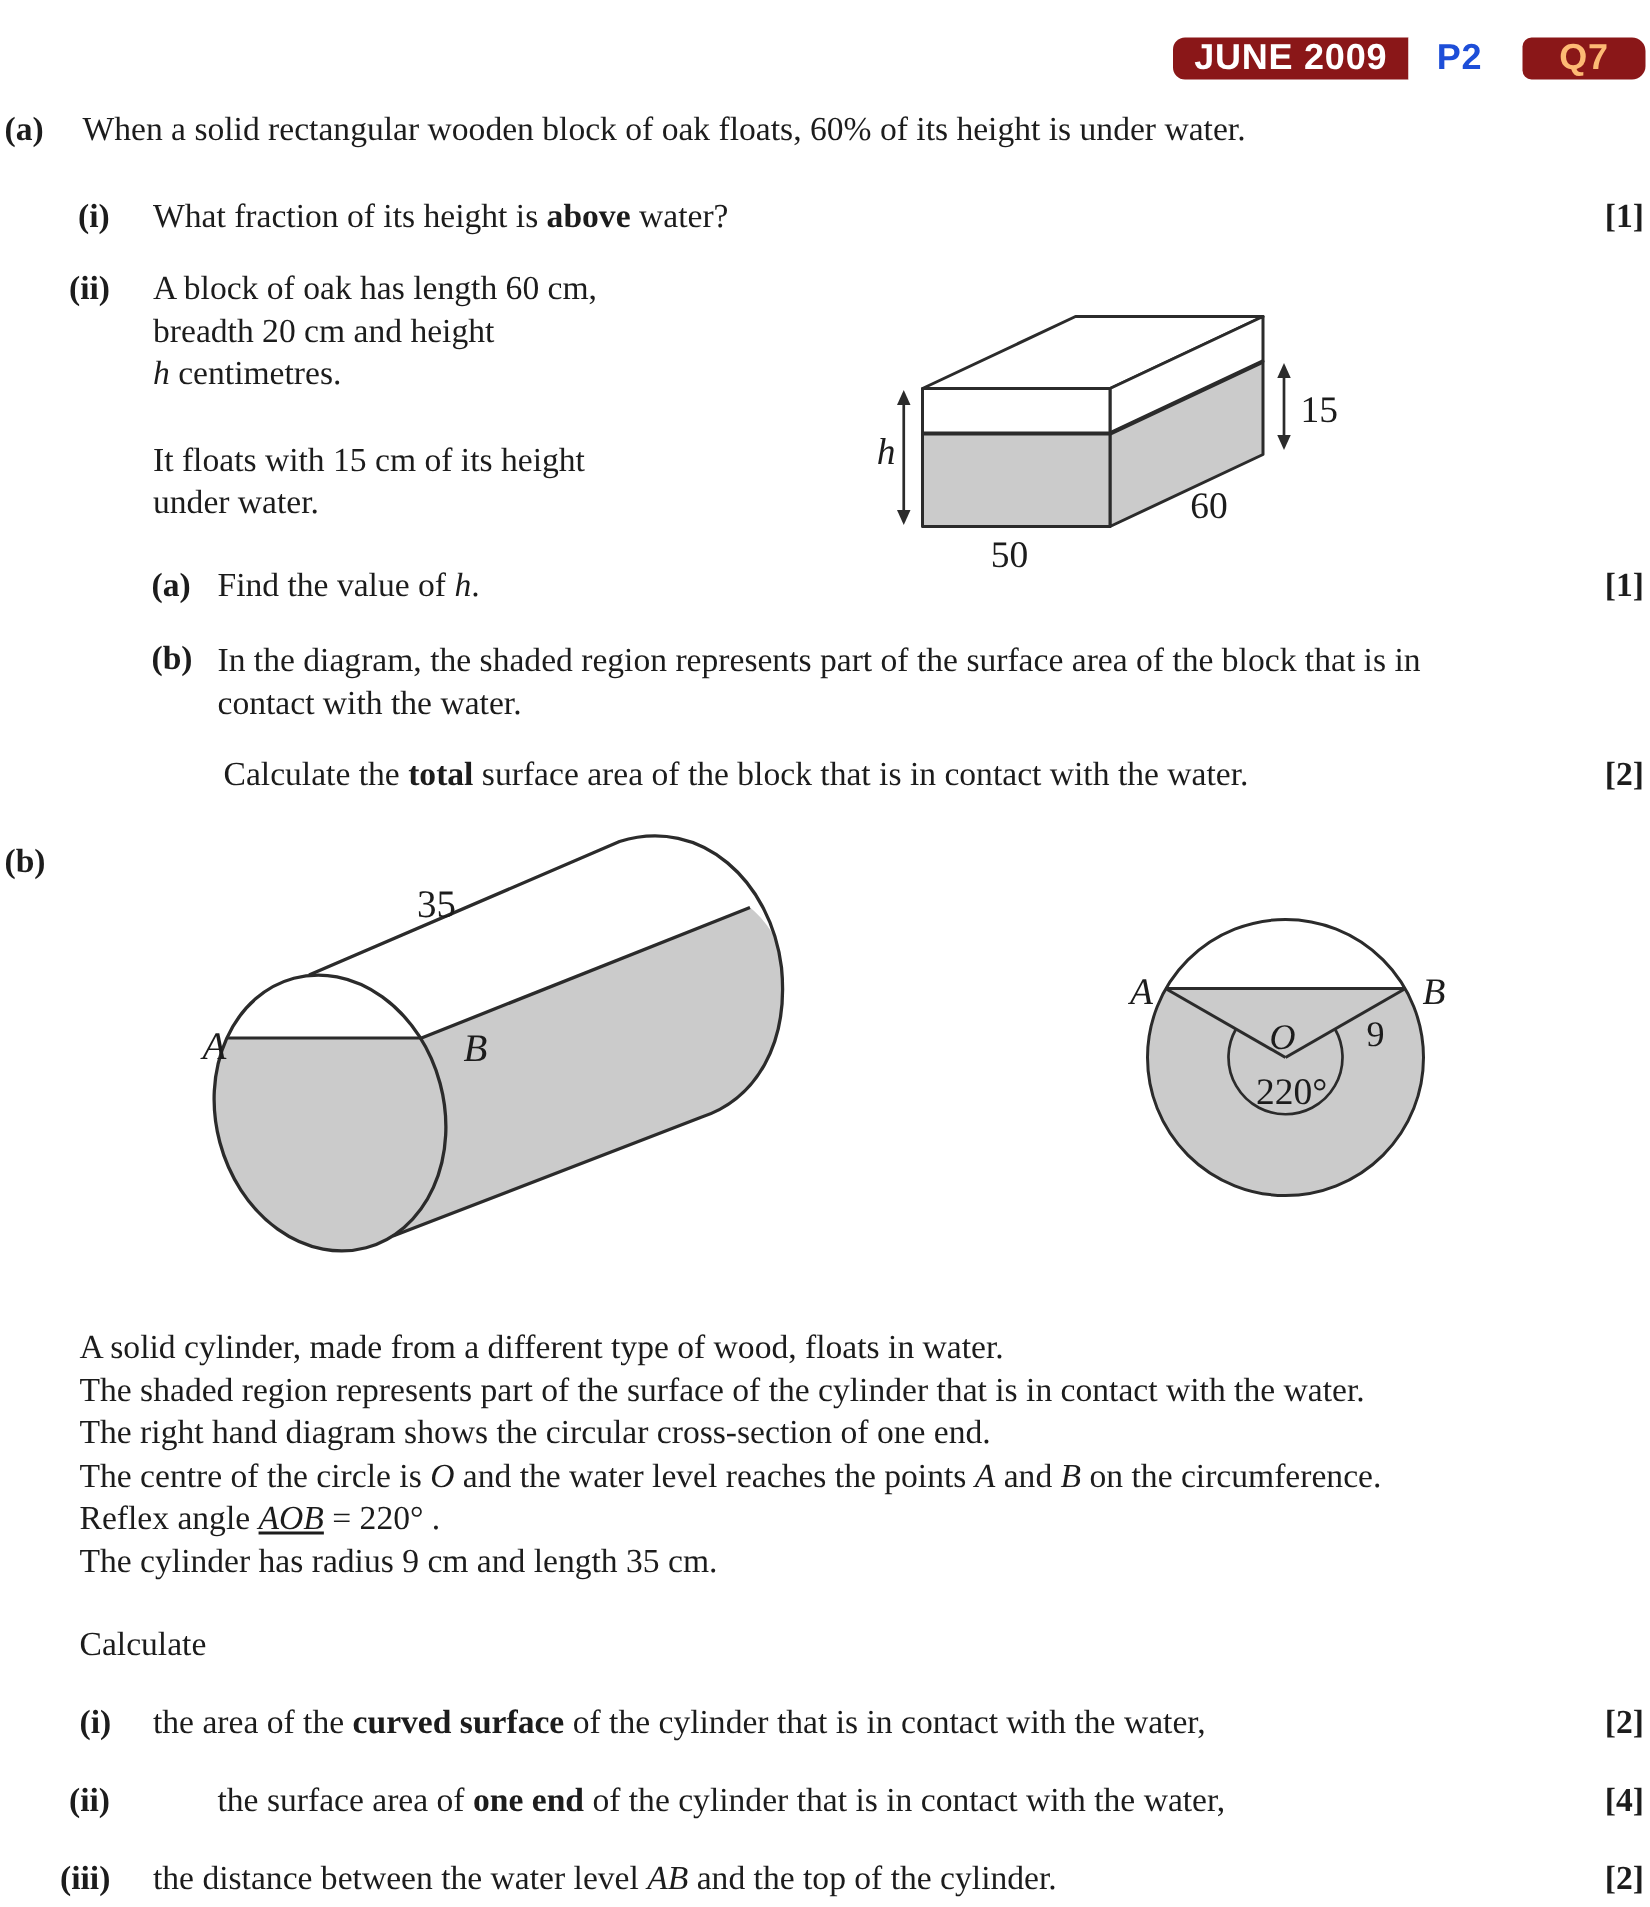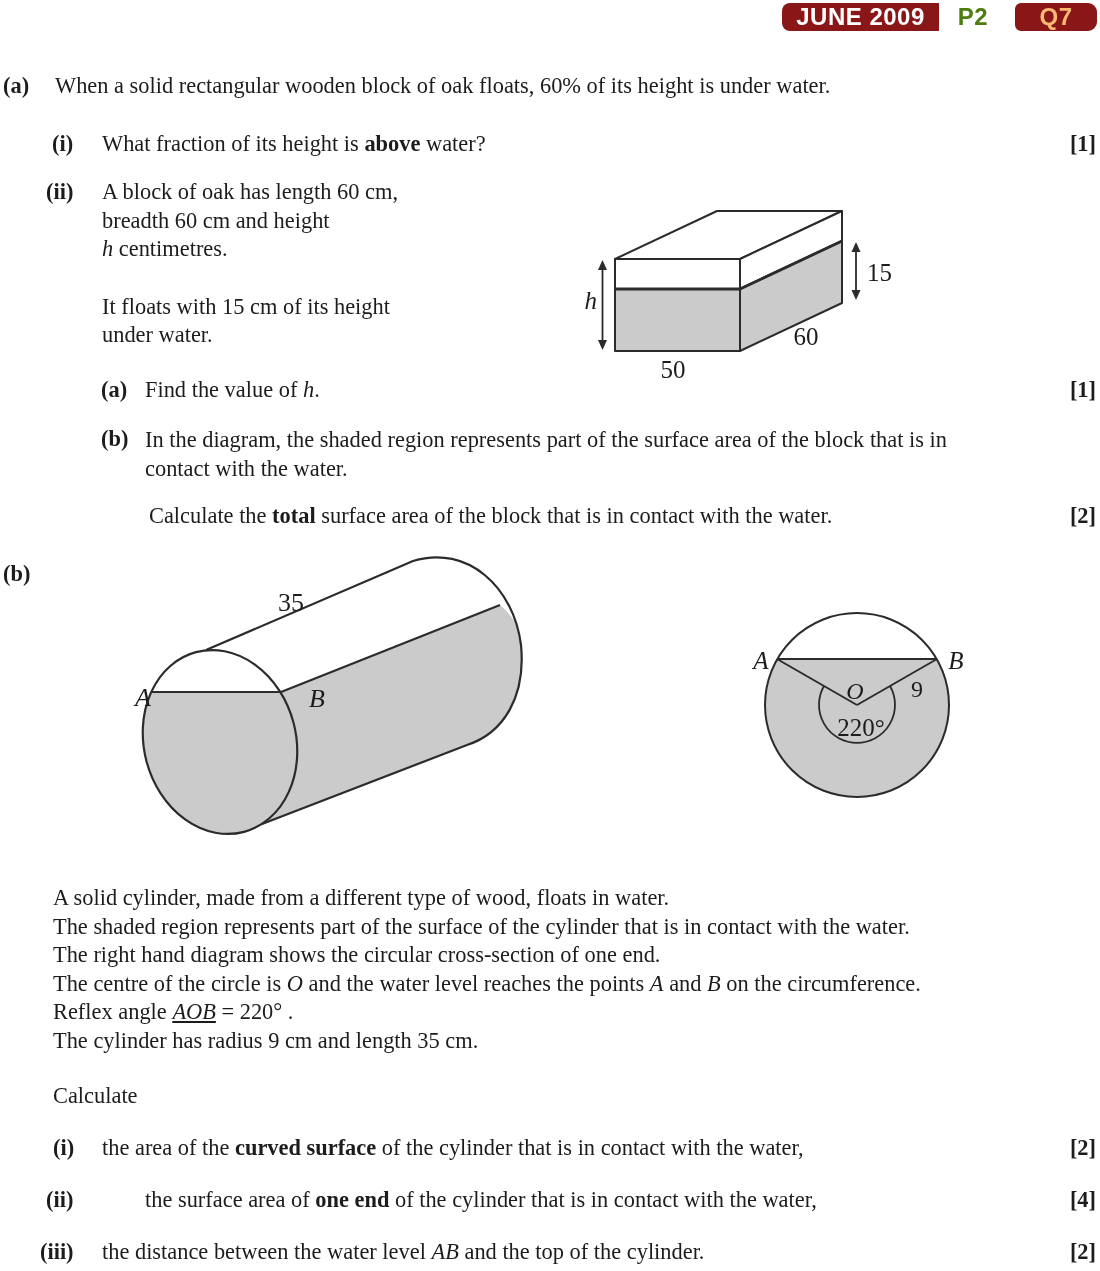--- a/index.html
+++ b/index.html
@@ -6,25 +6,25 @@
     --maroon:#8a1718; --gray:#cbcbcb; --line:#2b2b2b; --ink:#1c1c1c;
   }
   html,body{margin:0;padding:0;background:#fff;}
   #page{position:relative;width:1100px;height:1271px;background:#fff;overflow:hidden;
         font-family:"Liberation Serif","DejaVu Serif",serif;color:var(--ink);}
   .t{position:absolute;font-size:22.4px;line-height:28px;white-space:nowrap;}
   .multi{white-space:normal;}
   .multi .ln{white-space:nowrap;}
   .b{font-weight:bold;}
   .mark{position:absolute;right:4px;font-size:22.4px;line-height:28px;font-weight:bold;}
-  .badge{position:absolute;top:3px;right:3px;height:50px;display:flex;align-items:flex-start;
+  .badge{position:absolute;top:3px;right:3px;height:50px;display:flex;align-items:flex-end;
          font-family:"Liberation Sans","DejaVu Sans",sans-serif;font-weight:bold;font-size:24px;letter-spacing:.5px;}
   .seg{display:flex;align-items:center;justify-content:center;}
   .seg-session{background:var(--maroon);color:#fff;width:157px;border-radius:8px 0 0 8px;}
-  .seg-paper{background:#fff;color:#4d7c0f;width:68px;}
+  .seg-paper{background:#fff;color:#1d4ed8;width:68px;}
   .seg-gap{width:8px;}
   .seg-q{background:var(--maroon);color:#fdba74;width:82px;border-radius:6px 9px 9px 6px;}
   svg text{font-family:"Liberation Serif","DejaVu Serif",serif;fill:var(--ink);}
   svg .lab{font-size:25px;}
   svg .ital{font-style:italic;}
   svg .shape{stroke:var(--line);stroke-width:2;stroke-linejoin:round;}
   svg .nofill{fill:none;}
 </style>
 </head>
 <body>
@@ -41,21 +41,21 @@
   <div class="t b" style="left:3px;top:72px;">(a)</div>
   <div class="t" style="left:55px;top:72px;">When a solid rectangular wooden block of oak floats, 60% of its height is under water.</div>
 
   <div class="t b" style="left:52px;top:130px;">(i)</div>
   <div class="t" style="left:102px;top:130px;"><span>What fraction of its height is </span><span style="font-weight: bold;">above</span><span> water?</span></div>
   <div class="mark" style="top:130px;">[1]</div>
 
   <div class="t b" style="left:46px;top:178px;">(ii)</div>
   <div class="t multi" style="left:102px;top:178px;line-height:28.5px;">
     <div class="ln"><span>A block of oak has length 60 cm,</span></div>
-    <div class="ln"><span>breadth 60 cm and height</span></div>
+    <div class="ln"><span>breadth 20 cm and height</span></div>
     <div class="ln"><span style="font-style: italic;">h</span><span> centimetres.</span></div>
   </div>
   <div class="t multi" style="left:102px;top:293px;line-height:28px;">
     <div class="ln"><span>It floats with 15 cm of its height</span></div>
     <div class="ln"><span>under water.</span></div>
   </div>
 
   <svg style="position:absolute;left:560px;top:190px;" width="360" height="200" viewBox="560 190 360 200">
     <polygon class="shape" points="615,259 740,259 842,211 717,211" fill="#ffffff"></polygon>
     <polygon class="shape" points="740,259 842,211 842,241 740,289" fill="#ffffff"></polygon>

